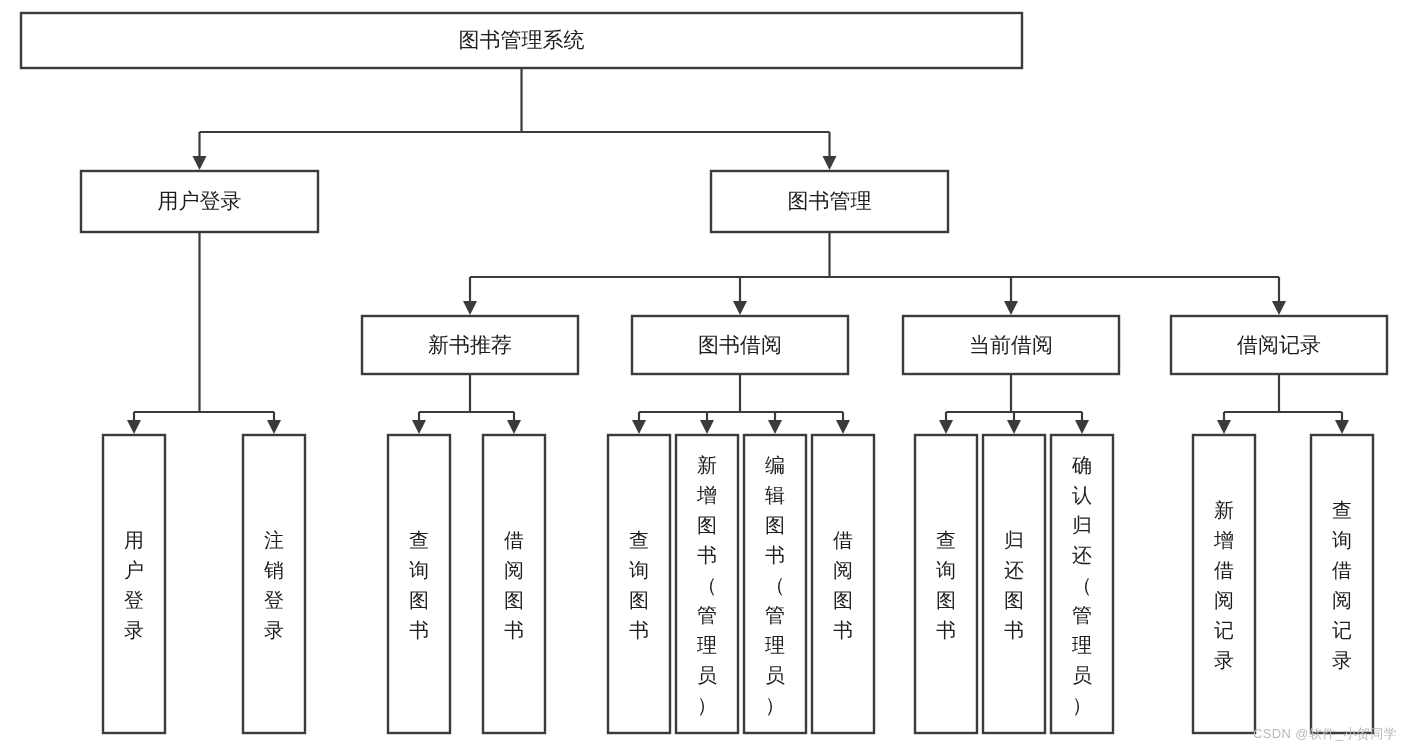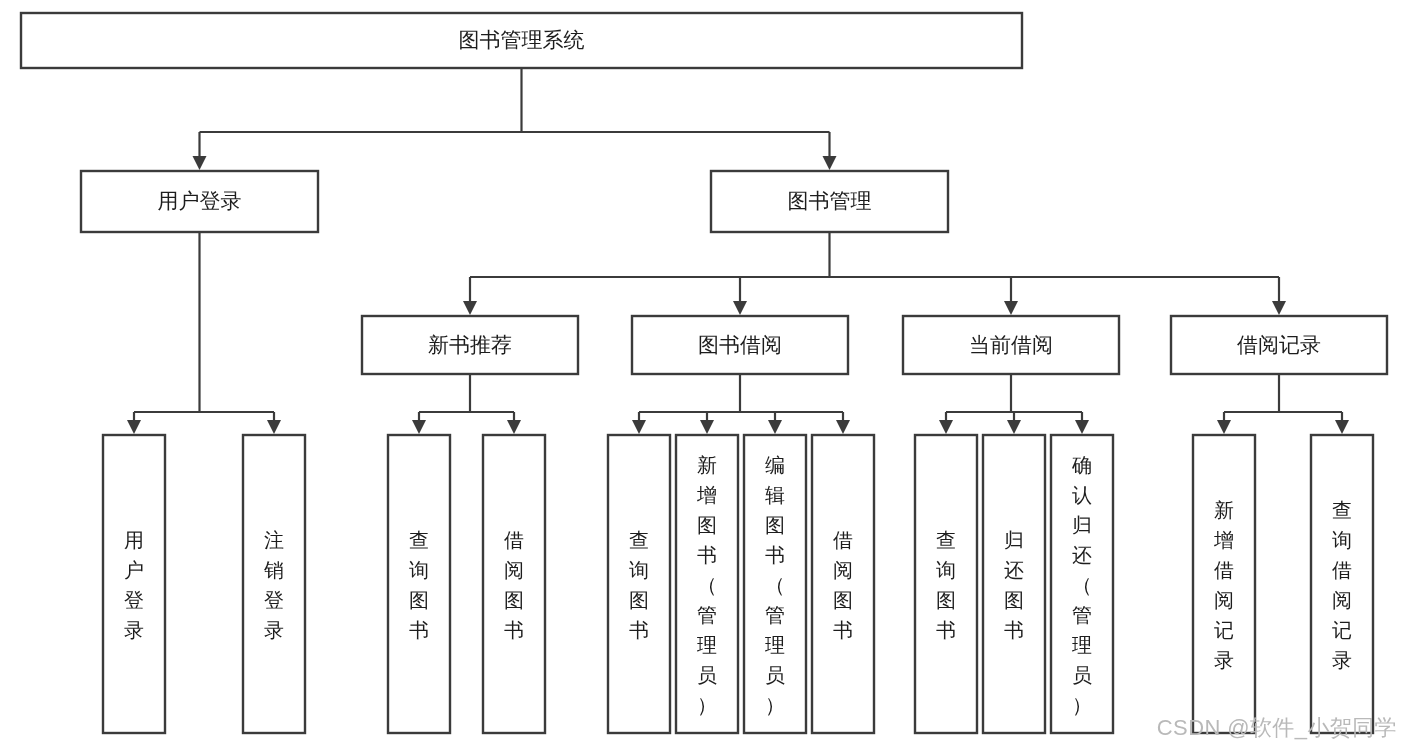--- a/index.html
+++ b/index.html
@@ -4,21 +4,21 @@
 <style>
   html,body{margin:0;padding:0;background:#ffffff;}
   body{width:1405px;height:747px;overflow:hidden;font-family:"Liberation Sans","DejaVu Sans",sans-serif;}
   #stage{position:relative;width:1405px;height:747px;background:#ffffff;}
   svg#diagram{position:absolute;left:0;top:0;width:1405px;height:747px;}
   .nodebox{fill:#ffffff;stroke:#3b3b3b;stroke-width:2.4;}
   .edge{stroke:#3b3b3b;stroke-width:2.2;fill:none;}
   .arrowhead{fill:#3b3b3b;stroke:none;}
   .hlabel{font-family:"Liberation Sans","DejaVu Sans",sans-serif;font-size:21px;fill:#1d1d1d;text-anchor:middle;dominant-baseline:middle;}
   .vlabel{font-family:"Liberation Sans","DejaVu Sans",sans-serif;font-size:20px;fill:#1d1d1d;text-anchor:middle;}
-  .watermark{position:absolute;right:8px;bottom:4px;font-size:22px;color:#b9b9b9;
+  .watermark{position:absolute;right:8px;bottom:4px;font-size:13px;color:#b9b9b9;
              font-family:"Liberation Sans","DejaVu Sans",sans-serif;white-space:nowrap;letter-spacing:.4px;}
 </style>
 </head>
 <body>
 
 <div id="stage">
   <svg id="diagram" viewBox="0 0 1405 747">
     <defs>
       <marker id="arrow" viewBox="0 0 12 14" refX="6" refY="13" markerWidth="12" markerHeight="14" orient="auto-start-reverse">
         <path d="M 0 0 L 12 0 L 6 14 Z" class="arrowhead"></path>

